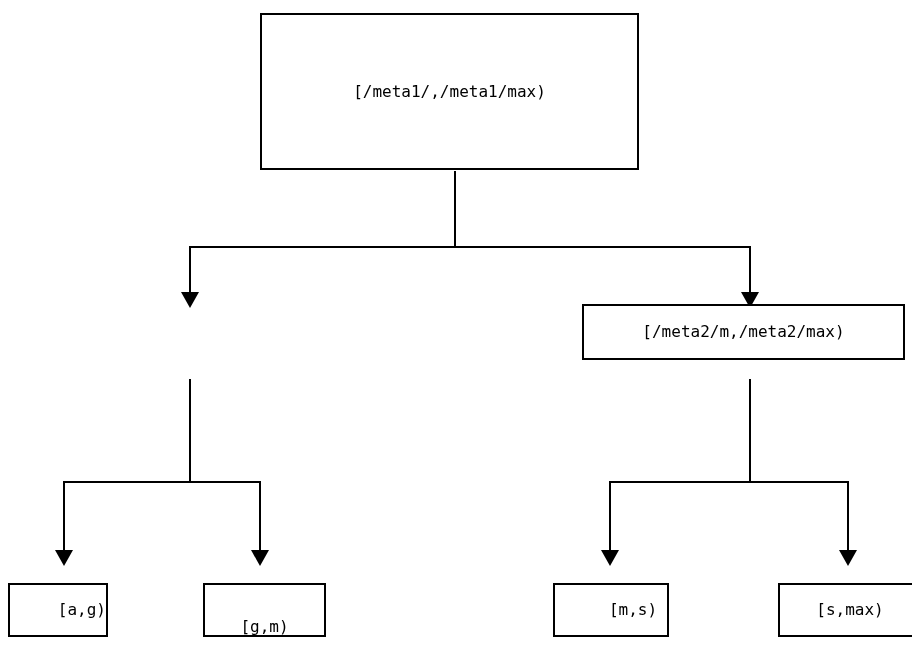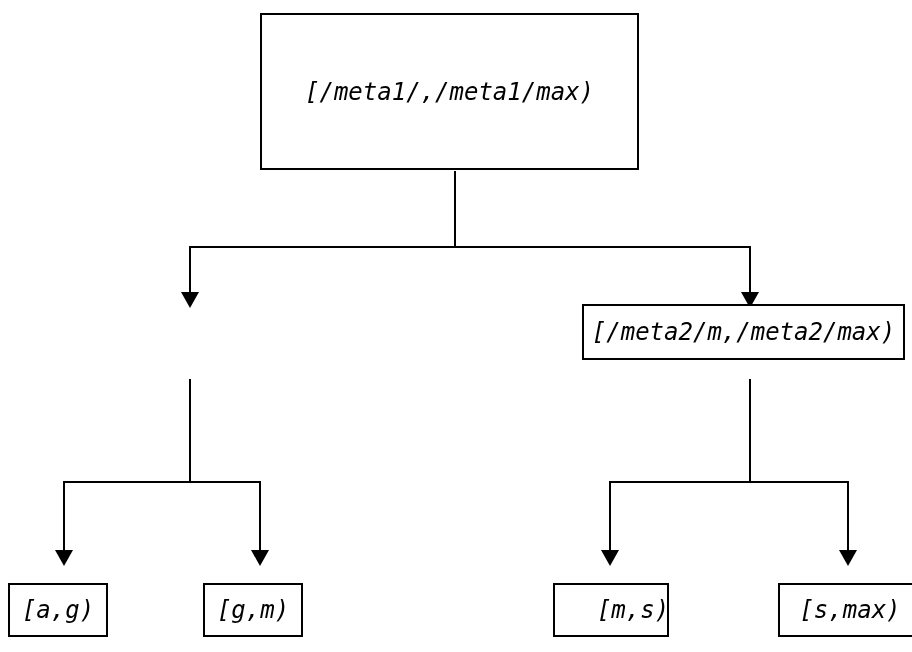--- a/index.html
+++ b/index.html
@@ -32,30 +32,29 @@
     stroke: none;
   }
   .node {
     position: absolute;
     border: 2px solid var(--line);
     background: var(--bg);
     color: var(--text);
     display: flex;
     align-items: center;
     justify-content: center;
-    font-size: 24px;
+    font-size: 16px;
     line-height: 1;
     white-space: nowrap;
-    font-style: italic;
   }
   .node-root        { left: 260px; top: 13px;  width: 379px; height: 157px; }
   .node-l2-left     { left: 22px;  top: 322px; width: 323px; height: 56px; }
   .node-l2-right    { left: 582px; top: 304px; width: 323px; height: 56px; }
-  .node-leaf-ag     { left: 8px;   top: 583px; width: 100px; height: 54px; }
-  .node-leaf-gm     { left: 203px; top: 583px; width: 100px; height: 54px; }
+  .node-leaf-ag     { left: 8px;   top: 583px; width: 100px; height: 54px; justify-content: flex-end; }
+  .node-leaf-gm     { left: 203px; top: 583px; width: 123px; height: 54px; align-items: flex-end; }
   .node-leaf-ms     { left: 553px; top: 583px; width: 116px; height: 54px; padding-left: 44px; }
   .node-leaf-smax   { left: 778px; top: 583px; width: 144px; height: 54px; text-align: right; }
 </style>
 </head>
 <body>
 
 <div class="canvas">
 
   <svg class="edges-layer" viewBox="0 0 912 652" xmlns="http://www.w3.org/2000/svg">
 

